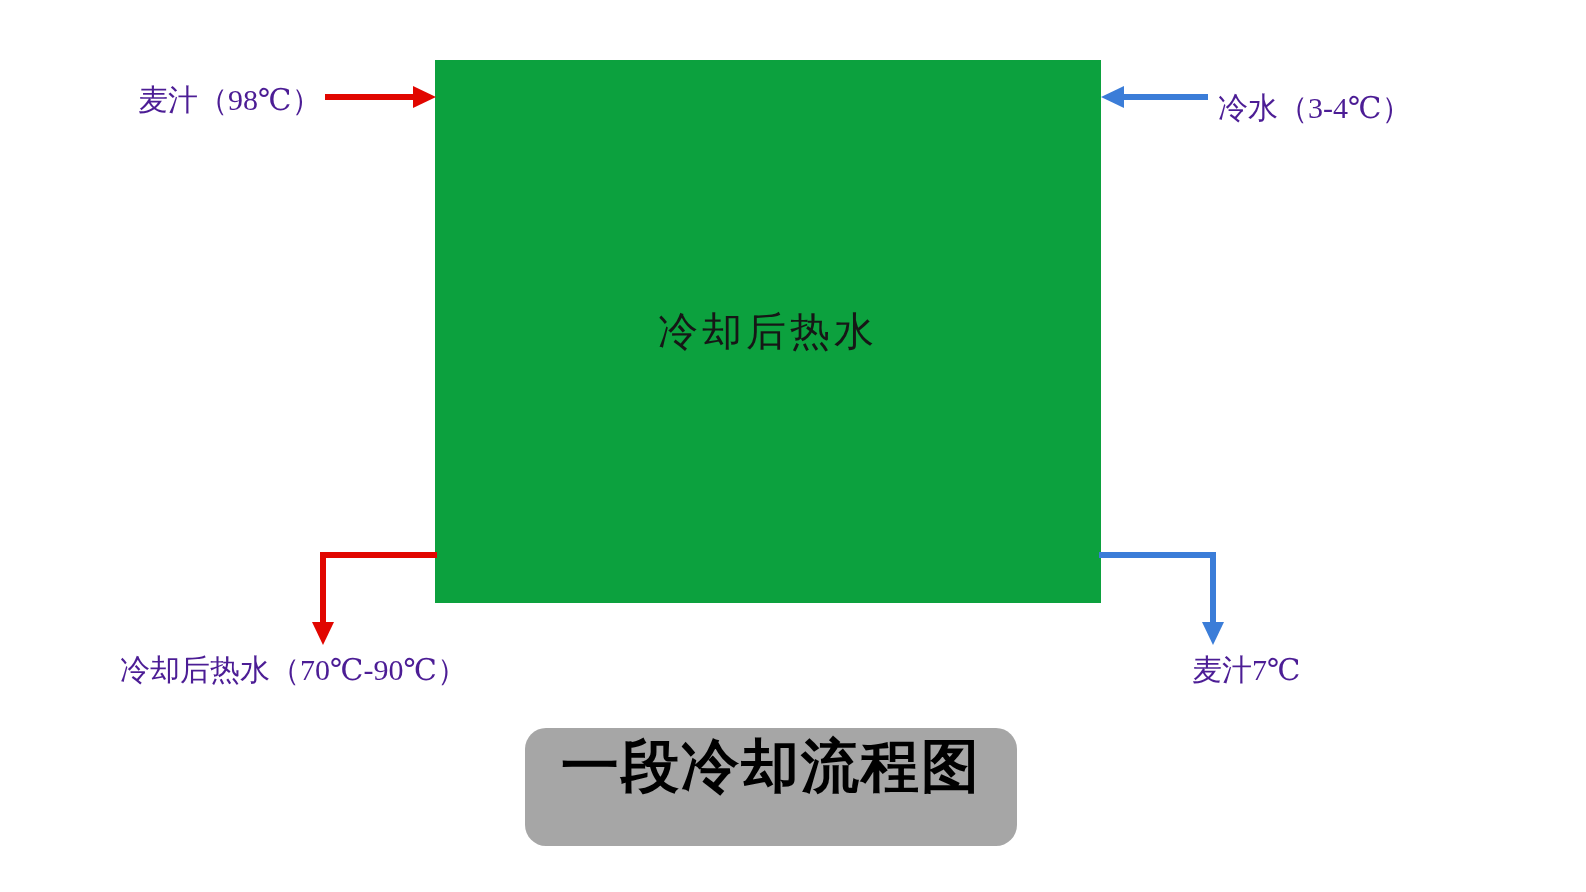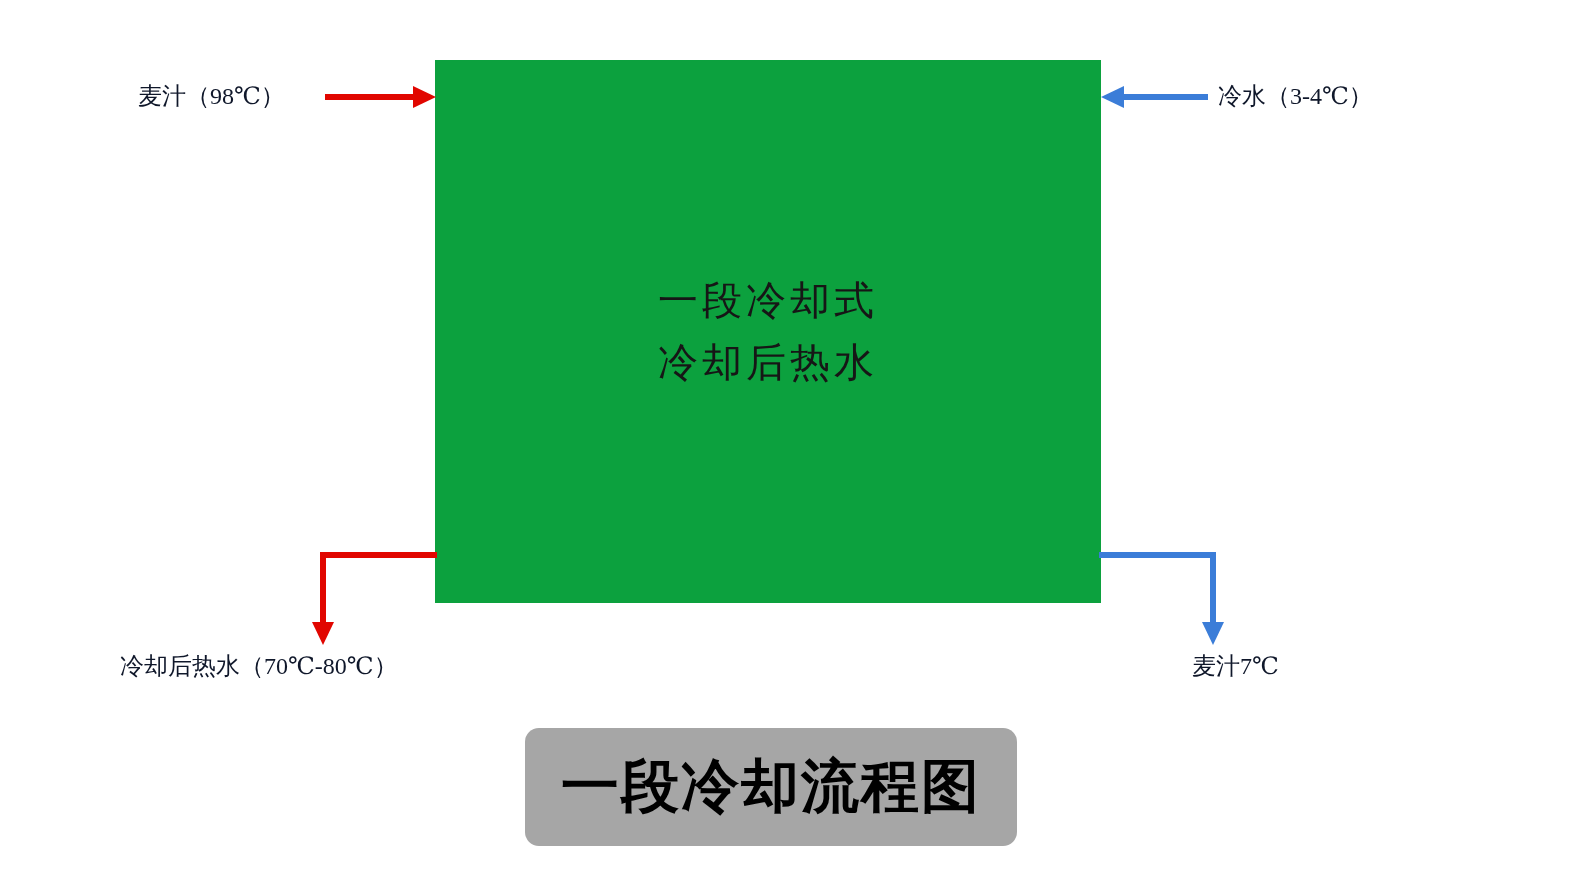--- a/index.html
+++ b/index.html
@@ -35,26 +35,26 @@
     text-align:center;
     font-size:40px;
     line-height:1.55;
     color:#161616;
     letter-spacing:4px;
   }
 
   
   .stream-label{
     position:absolute;
-    font-size:24px;
+    font-size:30px;
     white-space:nowrap;
-    color:#0f172a;
+    color:#4c1d95;
   }
   .lbl-wort-in{ left:138px; top:80px; }
-  .lbl-cold-in{ left:1218px; top:80px; }
+  .lbl-cold-in{ left:1218px; top:88px; }
   .lbl-hot-out{ left:120px; top:650px; }
   .lbl-wort-out{ left:1192px; top:650px; }
 
   
   .seg{ position:absolute; }
   .hot{ background:var(--hot-red); }
   .cold{ background:var(--cold-blue); }
 
   
   .wort-in-line{ left:325px; top:94px; width:90px; height:6px; }
@@ -97,57 +97,56 @@
     border-right:11px solid transparent;
     border-top:23px solid var(--cold-blue);
   }
 
   
   .title-banner{
     position:absolute;
     left:525px; top:728px;
     width:492px; height:118px;
     background:var(--banner-gray);
-    border-radius:14px;
+    border-radius:21px;
     display:flex;
-    align-items:center;
+    align-items:flex-start;
     justify-content:center;
   }
   .title-banner-text{
     font-family:"Liberation Sans","DejaVu Sans",sans-serif;
     font-weight:900;
     font-size:58px;
     color:#000000;
     letter-spacing:2px;
   }
 </style>
 </head>
 <body>
 
 <div class="canvas">
 
   <div class="exchanger">
     <div class="exchanger-label">
-      <div>一段冷却式</div>
       <div>冷却后热水</div>
     </div>
   </div>
 
   <div class="stream-label lbl-wort-in">麦汁（98℃）</div>
   <div class="seg hot wort-in-line"></div>
   <div class="wort-in-head"></div>
 
   <div class="stream-label lbl-cold-in">冷水（3-4℃）</div>
   <div class="seg cold cold-in-line"></div>
   <div class="cold-in-head"></div>
 
   <div class="seg hot hot-out-hline"></div>
   <div class="seg hot hot-out-vline"></div>
   <div class="hot-out-head"></div>
-  <div class="stream-label lbl-hot-out">冷却后热水（70℃-80℃）</div>
+  <div class="stream-label lbl-hot-out">冷却后热水（70℃-90℃）</div>
 
   <div class="seg cold wort-out-hline"></div>
   <div class="seg cold wort-out-vline"></div>
   <div class="wort-out-head"></div>
   <div class="stream-label lbl-wort-out">麦汁7℃</div>
 
   <div class="title-banner">
     <div class="title-banner-text">一段冷却流程图</div>
   </div>
 

